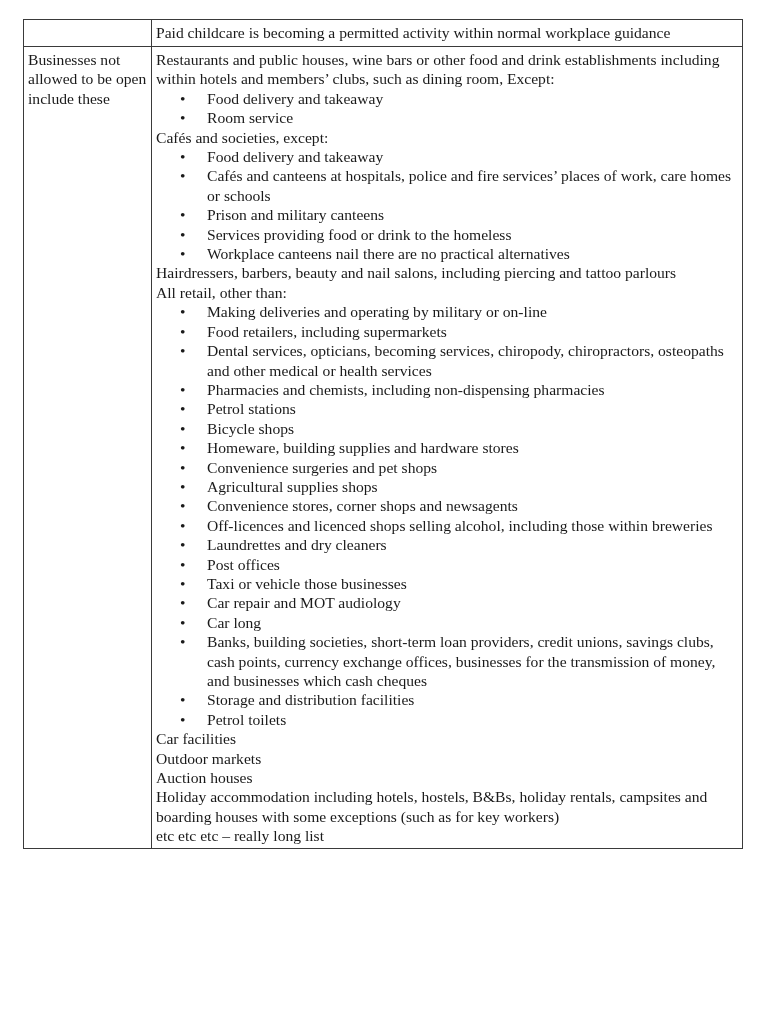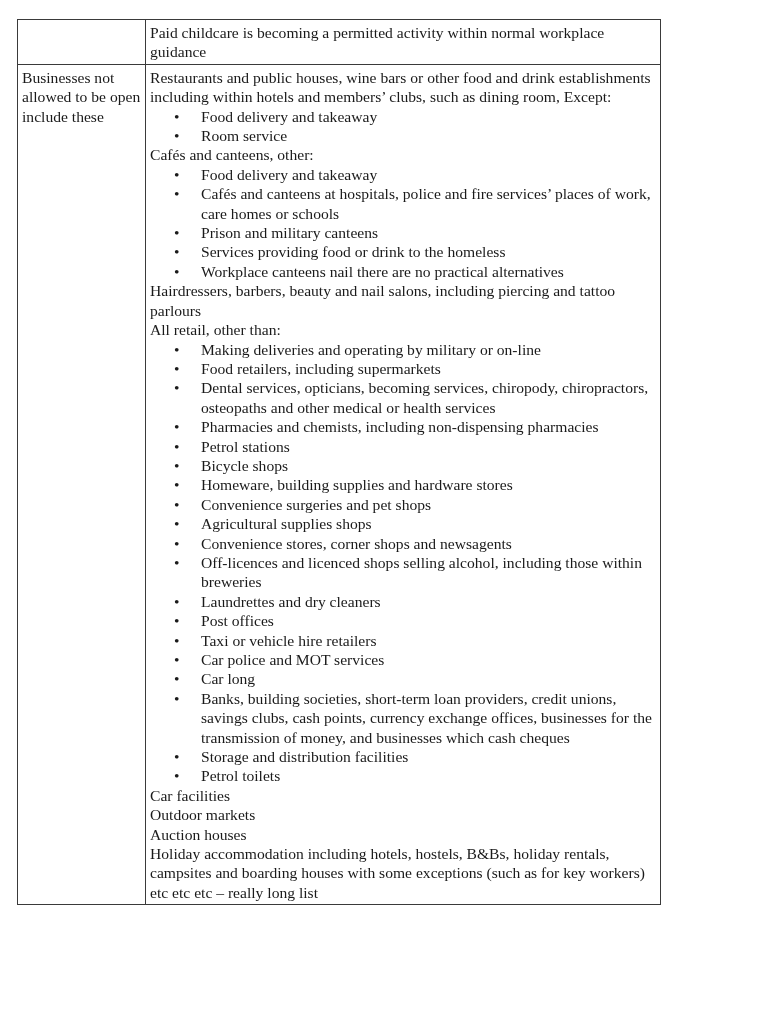--- a/index.html
+++ b/index.html
@@ -10,23 +10,23 @@
     body {
       width: 767px;
       height: 1024px;
       position: relative;
       overflow: hidden;
       font-family: "Liberation Serif", "DejaVu Serif", serif;
       color: #1a1a1a;
     }
     .doc-table {
       position: absolute;
-      left: 17px;
+      left: 23px;
       top: 19px;
-      width: 644px;
+      width: 720px;
       border-collapse: collapse;
       font-size: 15.6px;
       line-height: 19.4px;
     }
     .doc-table td {
       border: 1px solid #3a3a3a;
       vertical-align: top;
       padding: 3px 4px 2px 4px;
     }
     .doc-table td.label-cell {
@@ -66,21 +66,21 @@
     <tr class="row-3">
       <td class="label-cell">Businesses not allowed to be open include these</td>
       <td class="content-cell" id="businesses-cell">
 
         <span class="para">Restaurants and public houses, wine bars or other food and drink establishments including within hotels and members’ clubs, such as dining room, Except:</span>
         <ul class="bullets">
           <li><span class="bullet">•</span><span>Food delivery and takeaway</span></li>
           <li><span class="bullet">•</span><span>Room service</span></li>
         </ul>
 
-        <span class="para">Cafés and canteens, other:</span>
+        <span class="para">Cafés and societies, except:</span>
         <ul class="bullets">
           <li><span class="bullet">•</span><span>Food delivery and takeaway</span></li>
           <li><span class="bullet">•</span><span>Cafés and canteens at hospitals, police and fire services’ places of work, care homes or schools</span></li>
           <li><span class="bullet">•</span><span>Prison and military canteens</span></li>
           <li><span class="bullet">•</span><span>Services providing food or drink to the homeless</span></li>
           <li><span class="bullet">•</span><span>Workplace canteens nail there are no practical alternatives</span></li>
         </ul>
 
         <span class="para">Hairdressers, barbers, beauty and nail salons, including piercing and tattoo parlours</span>
 
@@ -92,22 +92,22 @@
           <li><span class="bullet">•</span><span>Pharmacies and chemists, including non-dispensing pharmacies</span></li>
           <li><span class="bullet">•</span><span>Petrol stations</span></li>
           <li><span class="bullet">•</span><span>Bicycle shops</span></li>
           <li><span class="bullet">•</span><span>Homeware, building supplies and hardware stores</span></li>
           <li><span class="bullet">•</span><span>Convenience surgeries and pet shops</span></li>
           <li><span class="bullet">•</span><span>Agricultural supplies shops</span></li>
           <li><span class="bullet">•</span><span>Convenience stores, corner shops and newsagents</span></li>
           <li><span class="bullet">•</span><span>Off-licences and licenced shops selling alcohol, including those within breweries</span></li>
           <li><span class="bullet">•</span><span>Laundrettes and dry cleaners</span></li>
           <li><span class="bullet">•</span><span>Post offices</span></li>
-          <li><span class="bullet">•</span><span>Taxi or vehicle hire retailers</span></li>
-          <li><span class="bullet">•</span><span>Car police and MOT services</span></li>
+          <li><span class="bullet">•</span><span>Taxi or vehicle those businesses</span></li>
+          <li><span class="bullet">•</span><span>Car repair and MOT audiology</span></li>
           <li><span class="bullet">•</span><span>Car long</span></li>
           <li><span class="bullet">•</span><span>Banks, building societies, short-term loan providers, credit unions, savings clubs, cash points, currency exchange offices, businesses for the transmission of money, and businesses which cash cheques</span></li>
           <li><span class="bullet">•</span><span>Storage and distribution facilities</span></li>
           <li><span class="bullet">•</span><span>Petrol toilets</span></li>
         </ul>
 
         <span class="para">Car facilities</span>
         <span class="para">Outdoor markets</span>
         <span class="para">Auction houses</span>
         <span class="para">Holiday accommodation including hotels, hostels, B&amp;Bs, holiday rentals, campsites and boarding houses with some exceptions (such as for key workers)</span>

